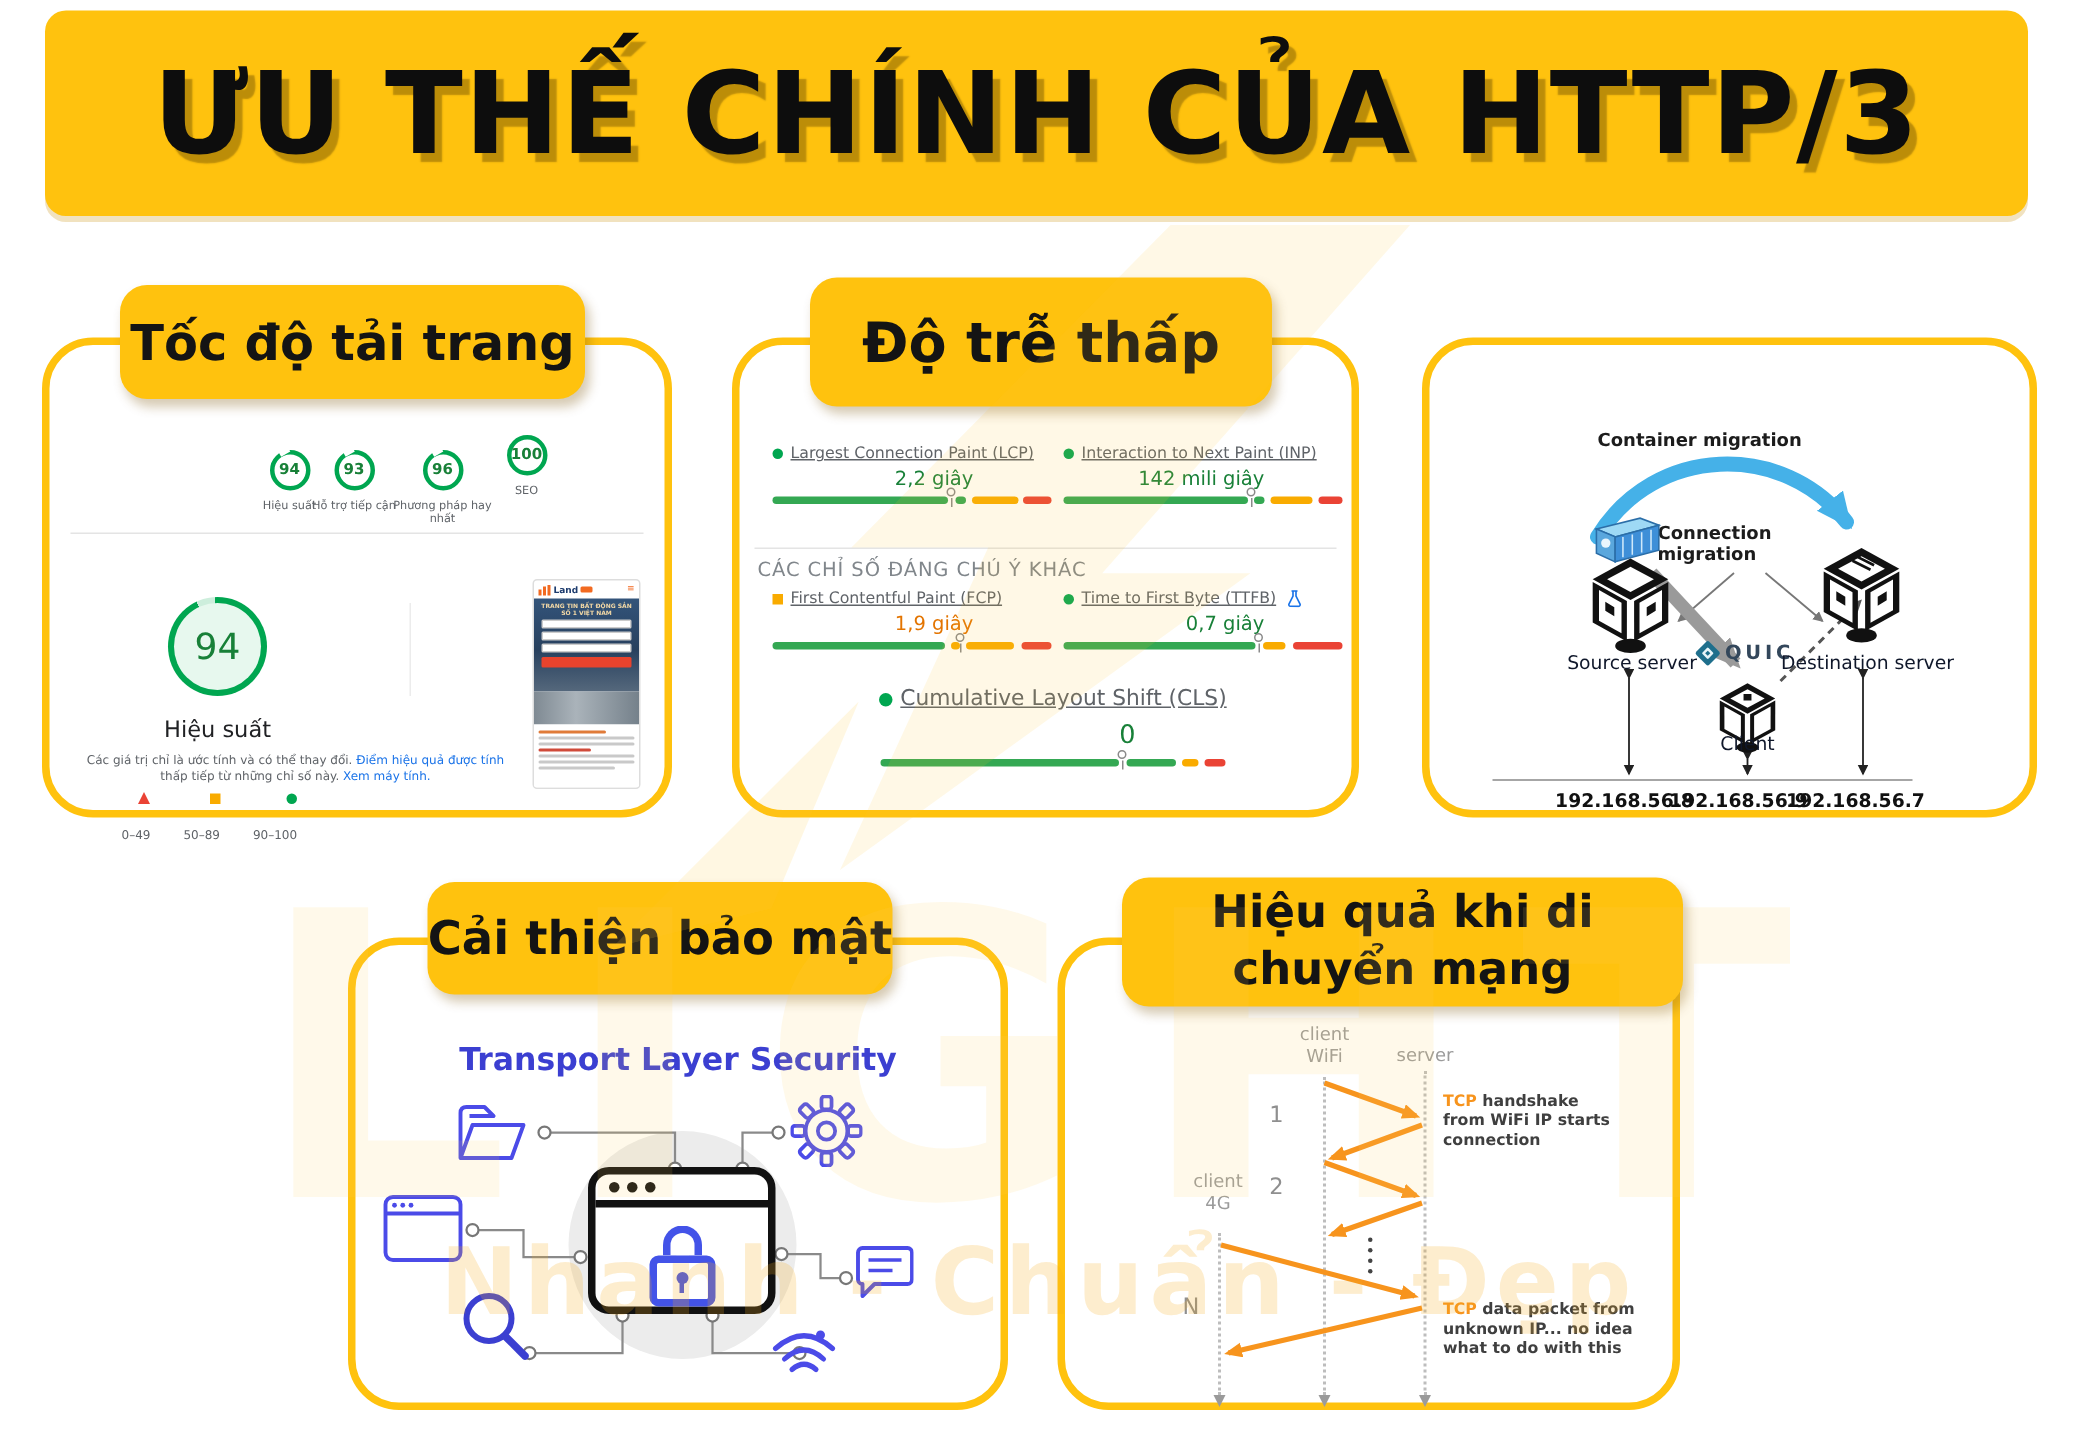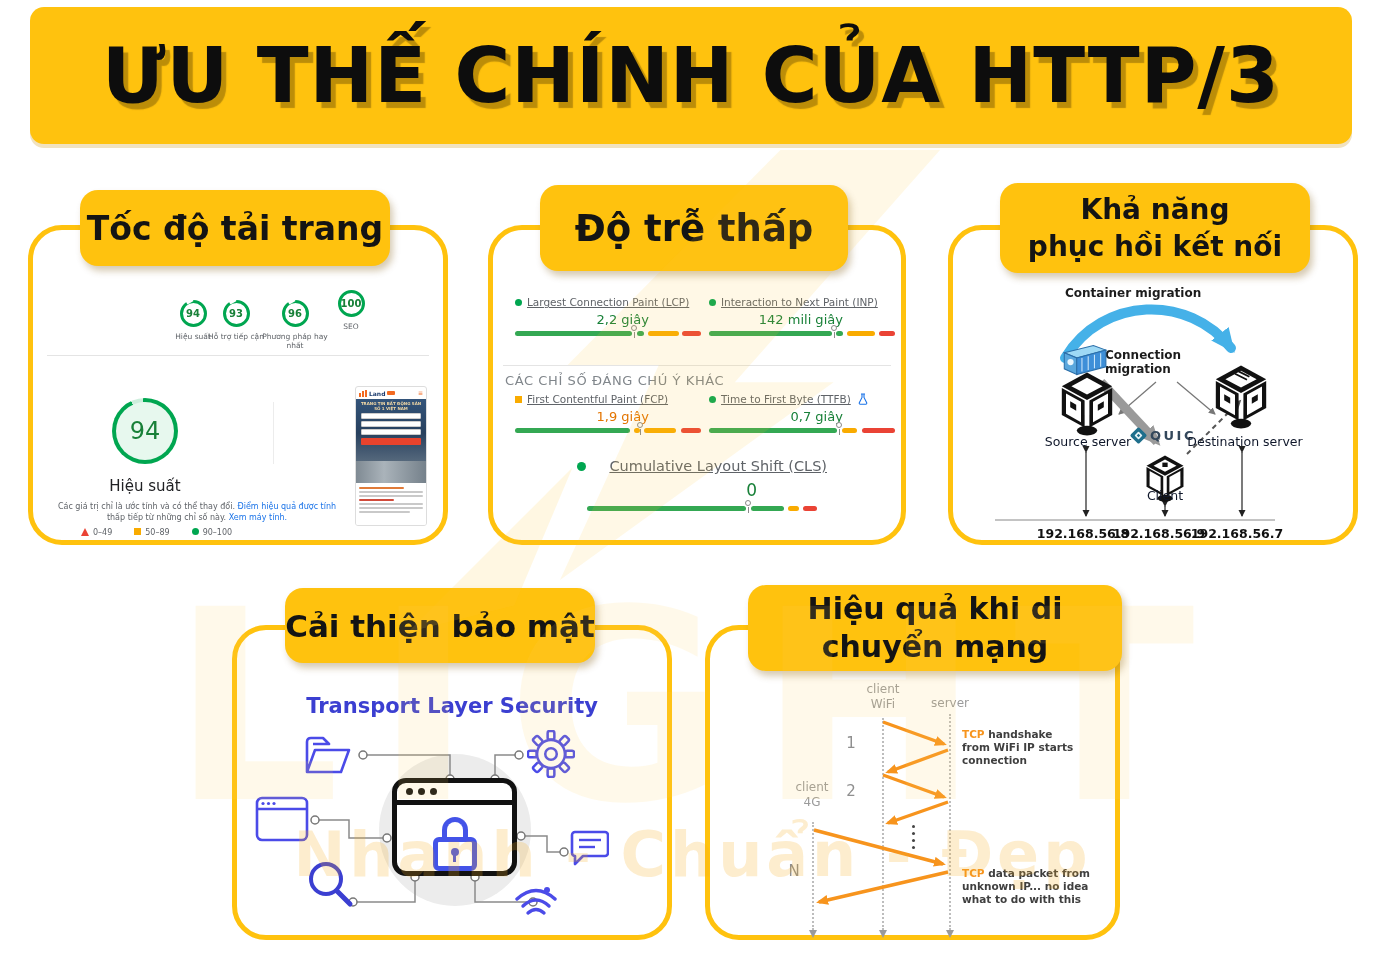--- a/index.html
+++ b/index.html
@@ -39,21 +39,21 @@
   .gauge-label { margin-top:5px; font-size:7.5px; line-height:9px; color:#5f6368; }
   .hr1 { position:absolute; left:14px; right:14px; top:125px; border-top:1px solid #e4e4e4; }
   .big-gauge { position:absolute; left:79px; top:168px; width:66px; height:66px; border-radius:50%;
     background:conic-gradient(from -25deg, #cdeedc 0 22deg, #00A650 22deg 360deg); }
   .big-gauge .inner { position:absolute; inset:4px; border-radius:50%; background:#e7f8ee;
     display:flex; align-items:center; justify-content:center; color:#188038; font-size:24px; }
   .big-label { position:absolute; left:42px; top:247px; width:140px; text-align:center; font-size:15px; color:#202124; }
   .psi-note { position:absolute; left:18px; top:272px; width:292px; font-size:8px; line-height:10.5px; color:#5f6368; text-align:center; }
   .psi-link { color:#1a73e8; cursor:pointer; }
   .psi-legend { position:absolute; left:48px; top:298px; display:flex; gap:22px; align-items:center; font-size:8px; color:#5f6368; }
-  .lg-item { display:flex; align-items:flex-start; gap:4px; }
+  .lg-item { display:flex; align-items:flex-end; gap:16px;flex-direction:column; }
   .lg-tri { width:0; height:0; border-left:4.5px solid transparent; border-right:4.5px solid transparent; border-bottom:8px solid #EA4335; }
   .lg-sq { width:7px; height:7px; background:#F9AB00; }
   .lg-dot { width:7px; height:7px; border-radius:50%; background:#00A650; }
   .vdiv { position:absolute; left:240px; top:172px; height:62px; border-left:1px solid #ececec; }
   
   .thumb { position:absolute; left:322px; top:156px; width:72px; height:140px; background:#fff;
     border:1px solid #ddd; border-radius:3px; overflow:hidden; font-family:"DejaVu Sans", sans-serif; }
   .th-head { height:12px; display:flex; align-items:center; padding:0 3px; gap:2px; }
   .th-bars { display:flex; gap:1px; align-items:flex-end; height:7px; }
   .th-bars i { display:block; width:2px; background:#F26A21; }
@@ -79,21 +79,21 @@
   .m-val { width:72%; text-align:right; font-size:13px; margin-top:4px; }
   .v-green { color:#188038; } .v-orange { color:#E37400; }
   .bar { position:relative; height:5px; margin-top:4px; }
   .sg { position:absolute; top:0; height:5px; border-radius:3px; }
   .sg.g { background:#34A853; } .sg.o { background:#F9AB00; } .sg.r { background:#EA4335; }
   .pin { position:absolute; top:-6px; width:6px; height:6px; border:1px solid #8a8a8a; border-radius:50%; background:#fff; }
   .pin::after { content:""; position:absolute; top:6px; left:2px; width:1px; height:6px; background:#8a8a8a; }
   .hr2 { position:absolute; left:10px; right:10px; top:135px; border-top:1px solid #e4e4e4; }
   .sec-label { position:absolute; left:12px; top:143px; font-size:13px; letter-spacing:.6px; color:#80868b; }
   .metric-cls { left:84px; top:228px; width:250px; text-align:center; }
-  .metric-cls .m-head { justify-content:space-between; }
+  .metric-cls .m-head { justify-content:center; }
   .metric-cls .m-link { font-size:14.5px; }
   .metric-cls .m-dot { width:9px; height:9px; }
   .metric-cls .m-val { width:72%; font-size:17px; margin:6px 0 0; }
   .metric-cls .bar { width:230px; margin:6px auto 0; }
   .flask { flex:none; margin-left:2px; }
 
   
   .d3-label { position:absolute; color:#1c1c1c; font-size:12px; font-weight:700; text-align:left; }
   .d3-plain { position:absolute; color:#0f172a; font-size:12.5px; text-align:center; white-space:nowrap; }
   .d3-ip { position:absolute; color:#111; font-size:12.5px; font-weight:700; white-space:nowrap; transform:translateX(-50%); }
@@ -397,24 +397,20 @@
       <span class="quic-txt">QUIC</span>
     </div>
 
     <div class="d3-plain" style="left:80px; top:204px; width:110px;">Source server</div>
     <div class="d3-plain" style="left:232px; top:204px; width:120px;">Destination server</div>
     <div class="d3-plain" style="left:182px; top:258px; width:60px;">Client</div>
     <div class="d3-ip" style="left:130px; top:296px;">192.168.56.8</div>
     <div class="d3-ip" style="left:206px; top:296px;">192.168.56.9</div>
     <div class="d3-ip" style="left:284px; top:296px;">192.168.56.7</div>
   </div>
-  <div class="card-header" id="h3">
-    <span>Khả năng</span>
-    <span>phục hồi kết nối</span>
-  </div>
 
   <div class="card" id="c4">
     <div class="tls-t1">Transport Layer Security</div>
     <div class="tls-circle"></div>
 
     <svg class="overlay" width="440" height="315" viewBox="0 0 440 315">
       <g stroke="#8a8a8a" stroke-width="1.5" fill="none">
         <path d="M126 125 H213 V146"></path>
           <path d="M282 125 H258 V146"></path>
         <path d="M78 190 H112 V208 H146"></path>

